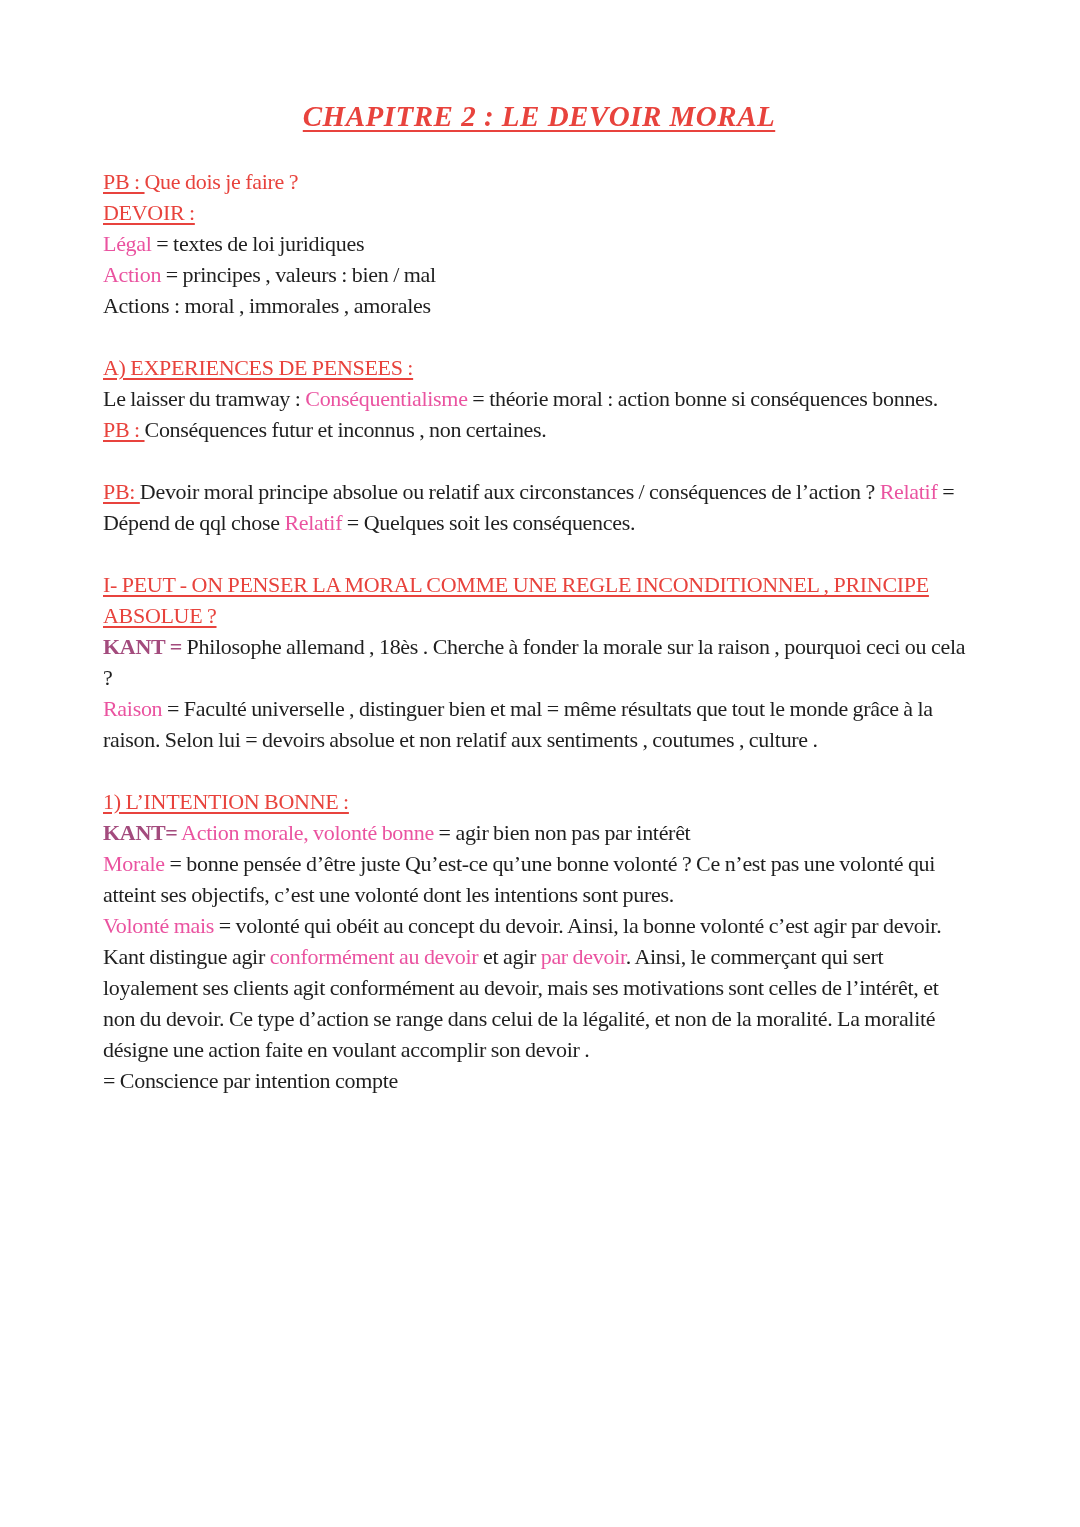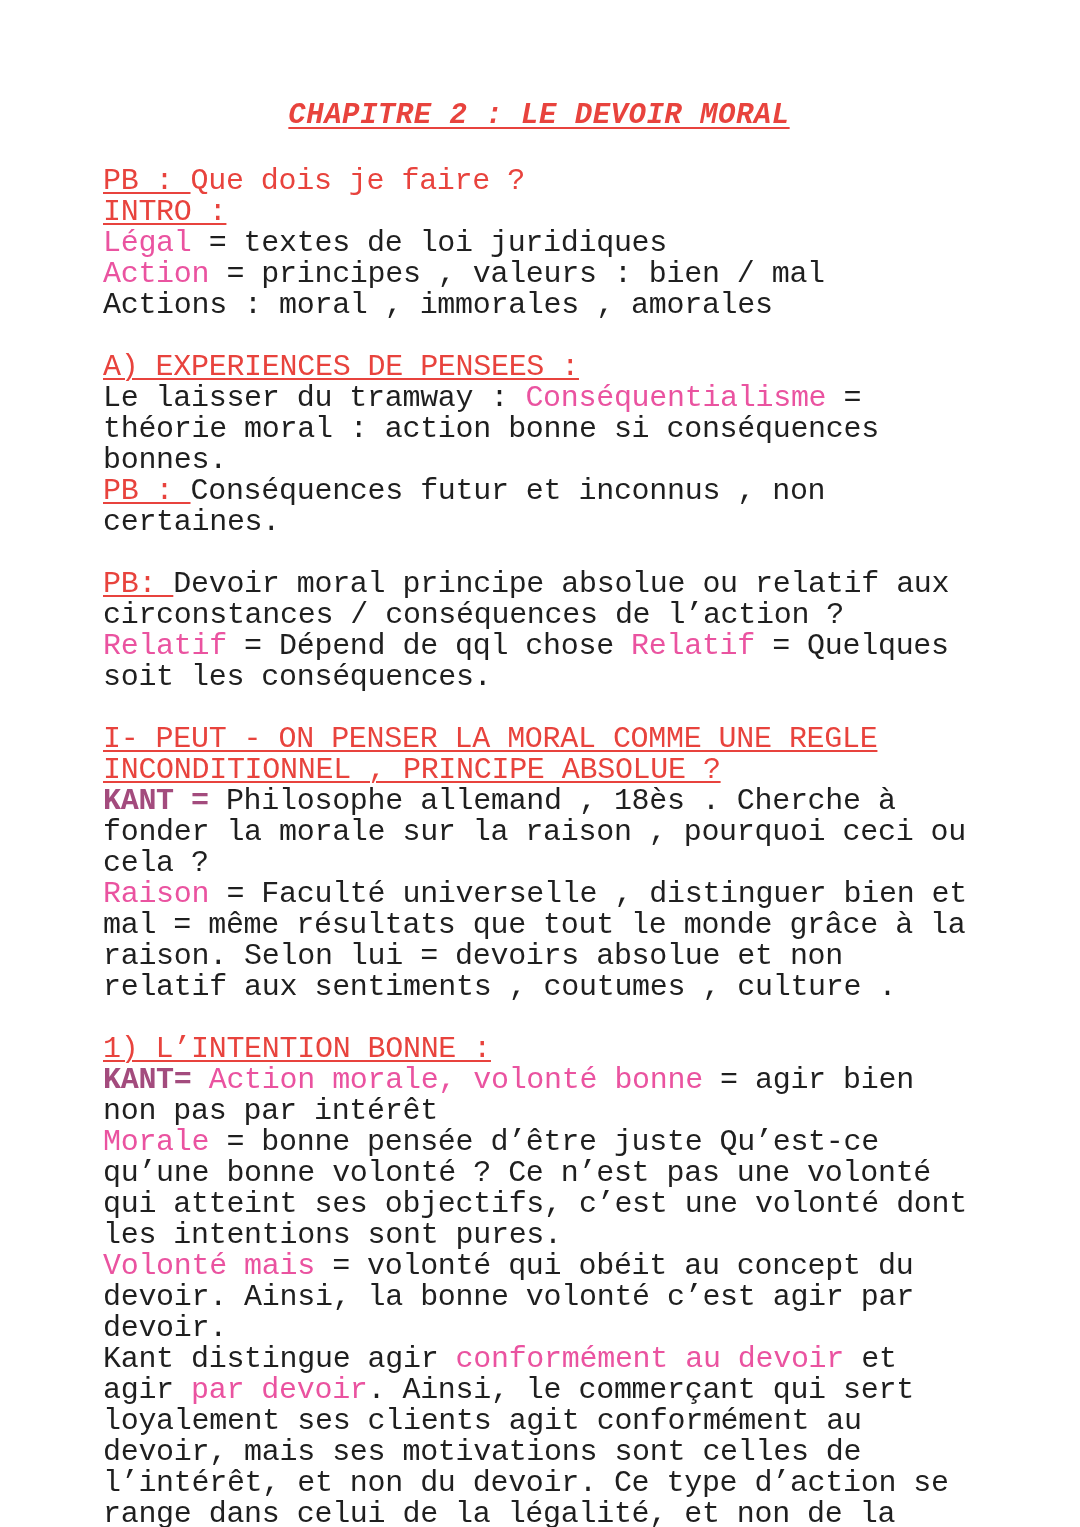--- a/index.html
+++ b/index.html
@@ -10,41 +10,41 @@
     --paper:#ffffff;
   }
   *{margin:0;padding:0;box-sizing:border-box;}
   html,body{background:#ffffff;}
   .page{
     width:1080px;
     height:1527px;
     background:var(--paper);
     overflow:hidden;
     padding:96px 105px 0 103px;
-    font-family:Liberation Mono, monospace;
+    font-family:Liberation Serif, serif;
     color:var(--ink);
   }
   .title{
     text-align:center;
     font-size:29px;
     line-height:40px;
     font-weight:700;
     font-style:italic;
     letter-spacing:0.5px;
     color:var(--red);
     margin-bottom:30px;
   }
   .title .title-inner{
     text-decoration:underline;
     text-decoration-color:var(--red);
     text-decoration-thickness:2px;
     text-underline-offset:4px;
   }
   .para{
-    font-size:30px;
+    font-size:22px;
     line-height:31px;
     letter-spacing:-0.3px;
     word-spacing:-0.5px;
   }
   .blank{height:31px;}
   .seg-text{color:var(--ink);}
   .seg-red{color:var(--red);}
   .seg-red_underline{
     color:var(--red);
     text-decoration:underline;
@@ -55,21 +55,21 @@
   .seg-pink{color:var(--pink);}
   .seg-purple_bold{color:var(--purple);font-weight:700;}
 </style>
 </head>
 <body>
 
 <div class="page">
   <h1 class="title"><span class="title-inner">CHAPITRE 2 : LE DEVOIR MORAL</span></h1>
   <div id="blocks">
       <p class="para"><span class="seg-red_underline">PB : </span><span class="seg-red">Que dois je faire ?</span></p>
-      <p class="para"><span class="seg-red_underline">INTRO : </span></p>
+      <p class="para"><span class="seg-red_underline">DEVOIR : </span></p>
       <p class="para"><span class="seg-pink">Légal</span><span class="seg-text"> = textes de loi juridiques</span></p>
       <p class="para"><span class="seg-pink">Action</span><span class="seg-text"> = principes , valeurs : bien / mal</span></p>
       <p class="para"><span class="seg-text">Actions : moral , immorales , amorales</span></p>
       <div class="blank"></div>
       <p class="para"><span class="seg-red_underline">A) EXPERIENCES DE PENSEES :</span></p>
       <p class="para"><span class="seg-text">Le laisser du tramway : </span><span class="seg-pink">Conséquentialisme</span><span class="seg-text"> = théorie moral : action bonne si conséquences bonnes.</span></p>
       <p class="para"><span class="seg-red_underline">PB : </span><span class="seg-text">Conséquences futur et inconnus , non certaines.</span></p>
       <div class="blank"></div>
       <p class="para"><span class="seg-red_underline">PB: </span><span class="seg-text">Devoir moral principe absolue ou relatif aux circonstances / conséquences de l’action ? </span><span class="seg-pink">Relatif</span><span class="seg-text"> = Dépend de qql chose </span><span class="seg-pink">Relatif</span><span class="seg-text"> = Quelques soit les conséquences.</span></p>
       <div class="blank"></div>

